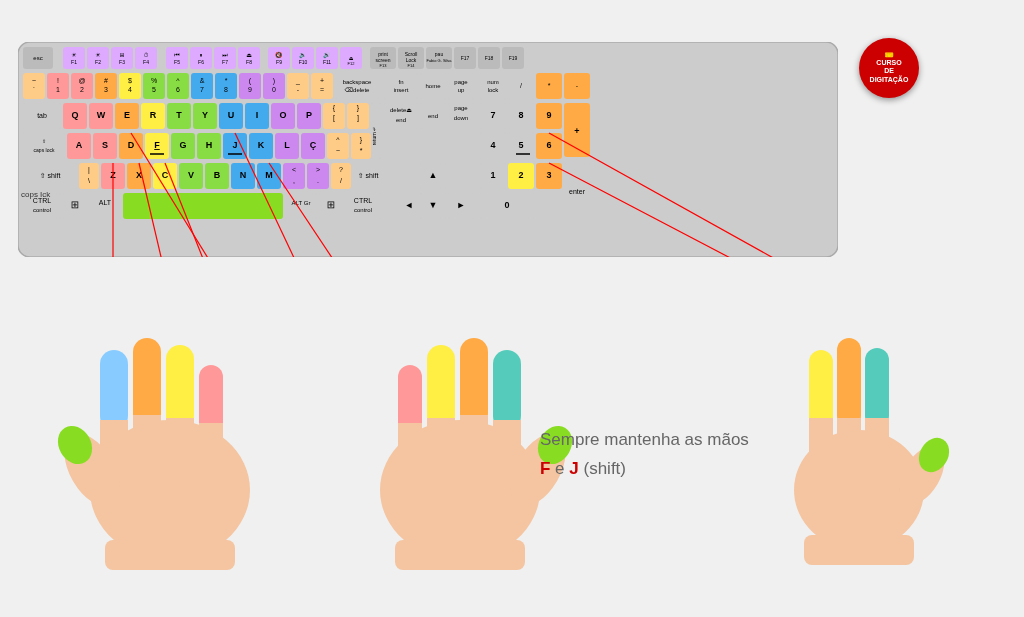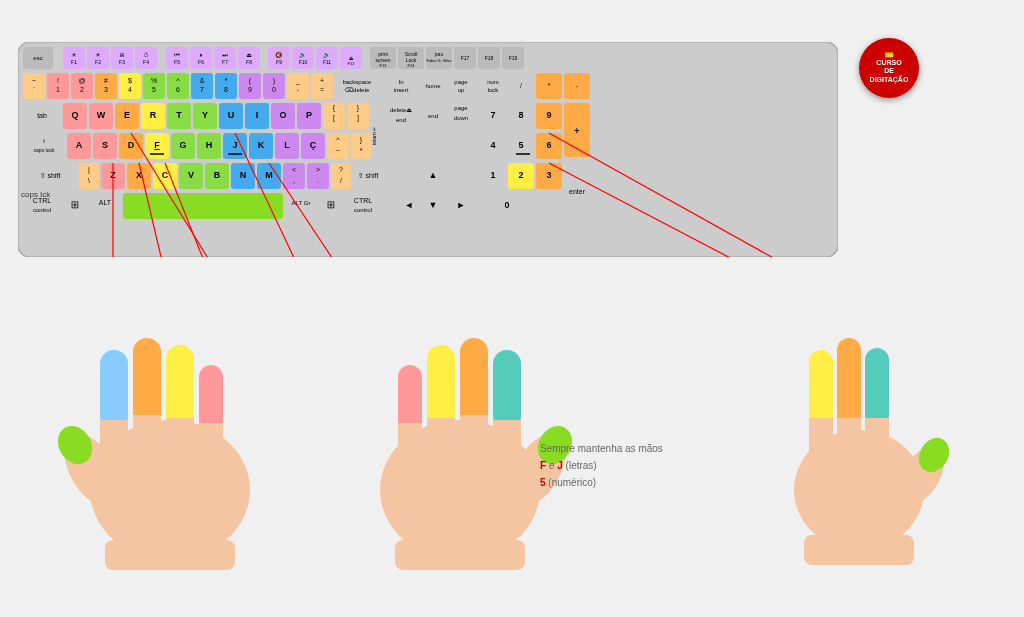--- a/index.html
+++ b/index.html
@@ -42,23 +42,23 @@
       font-size: 7px;
       font-weight: bold;
       text-align: center;
       line-height: 1.2;
       box-shadow: 0 2px 6px rgba(0,0,0,0.4);
     }
 
     
     .instruction-block {
       position: absolute;
-      top: 440px;
+      top: 426px;
       left: 540px;
-      font-size: 10px;
+      font-size: 17px;
       color: #666;
       line-height: 1.7;
     }
 
     .red-text { color: #cc0000; font-weight: bold; }
   </style>
 </head>
 <body>
 
 <div class="main-container">
@@ -494,22 +494,19 @@
 
     <rect x="106" y="78" width="24" height="80" rx="12" fill="#55ccbb"></rect>
     <rect x="106" y="148" width="24" height="52" rx="0" fill="#f4c5a0"></rect>
 
     <rect x="45" y="265" width="110" height="30" rx="8" fill="#f4c5a0"></rect>
   </svg>
 
   <div class="instruction-block">
     <div>Sempre mantenha as mãos</div>
     <div>
-      <span class="red-text">F</span><span> e </span><span class="red-text">J</span><span> (letras)</span>
-    </div>
-    <div>
-      <span class="red-text">5</span><span> (numérico)</span>
+      <span class="red-text">F</span><span> e </span><span class="red-text">J</span><span> (shift)</span>
     </div>
   </div>
 
   <div style="position:absolute; top:190px; left:21px; font-size:8px; color:#333;">cops Ick</div>
 
 </div>
 
 </body></html>

